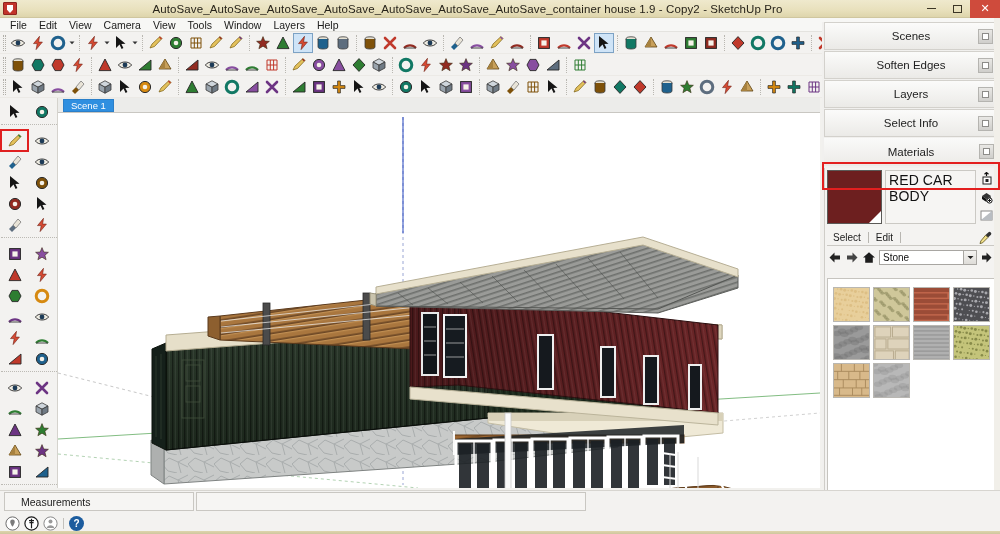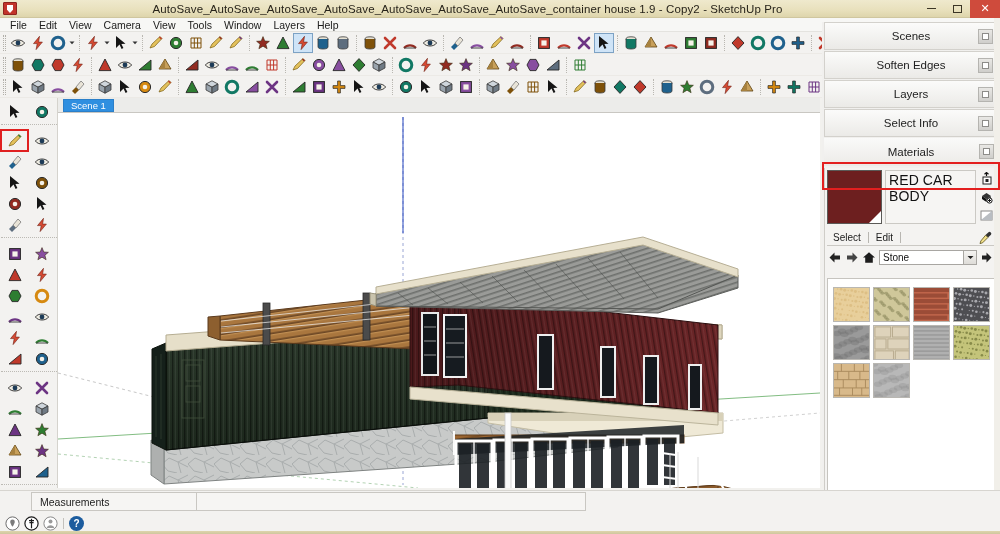--- a/index.html
+++ b/index.html
@@ -213,21 +213,21 @@
   }
 
   
   .measurebar{
     position:absolute; left:0; top:490px; width:1000px; height:22px;
     background:#f3f2f0; border-top:1px solid #d7d5d0;
   }
   .measure-box{
     position:absolute;left:4px;top:1px;width:190px;height:19px;
     background:#f6f5f3;border:1px solid #c9c7c2; display:flex;align-items:center;
-    padding-left:8px; font-size:10.5px; color:#1c1c1c;margin-left:27px;
+    padding-left:16px; font-size:10.5px; color:#1c1c1c;
   }
   .measure-field{
     position:absolute;left:196px;top:1px;width:390px;height:19px;
     background:#f6f5f3;border:1px solid #c9c7c2;
   }
   .statusbar{
     position:absolute;left:0;top:512px;width:1000px;height:22px;
     background:#f3f2f0; display:flex;align-items:center; padding-left:4px; gap:3px;
   }
   .st-ic{ width:16px;height:16px;display:flex;align-items:center;justify-content:center; }

